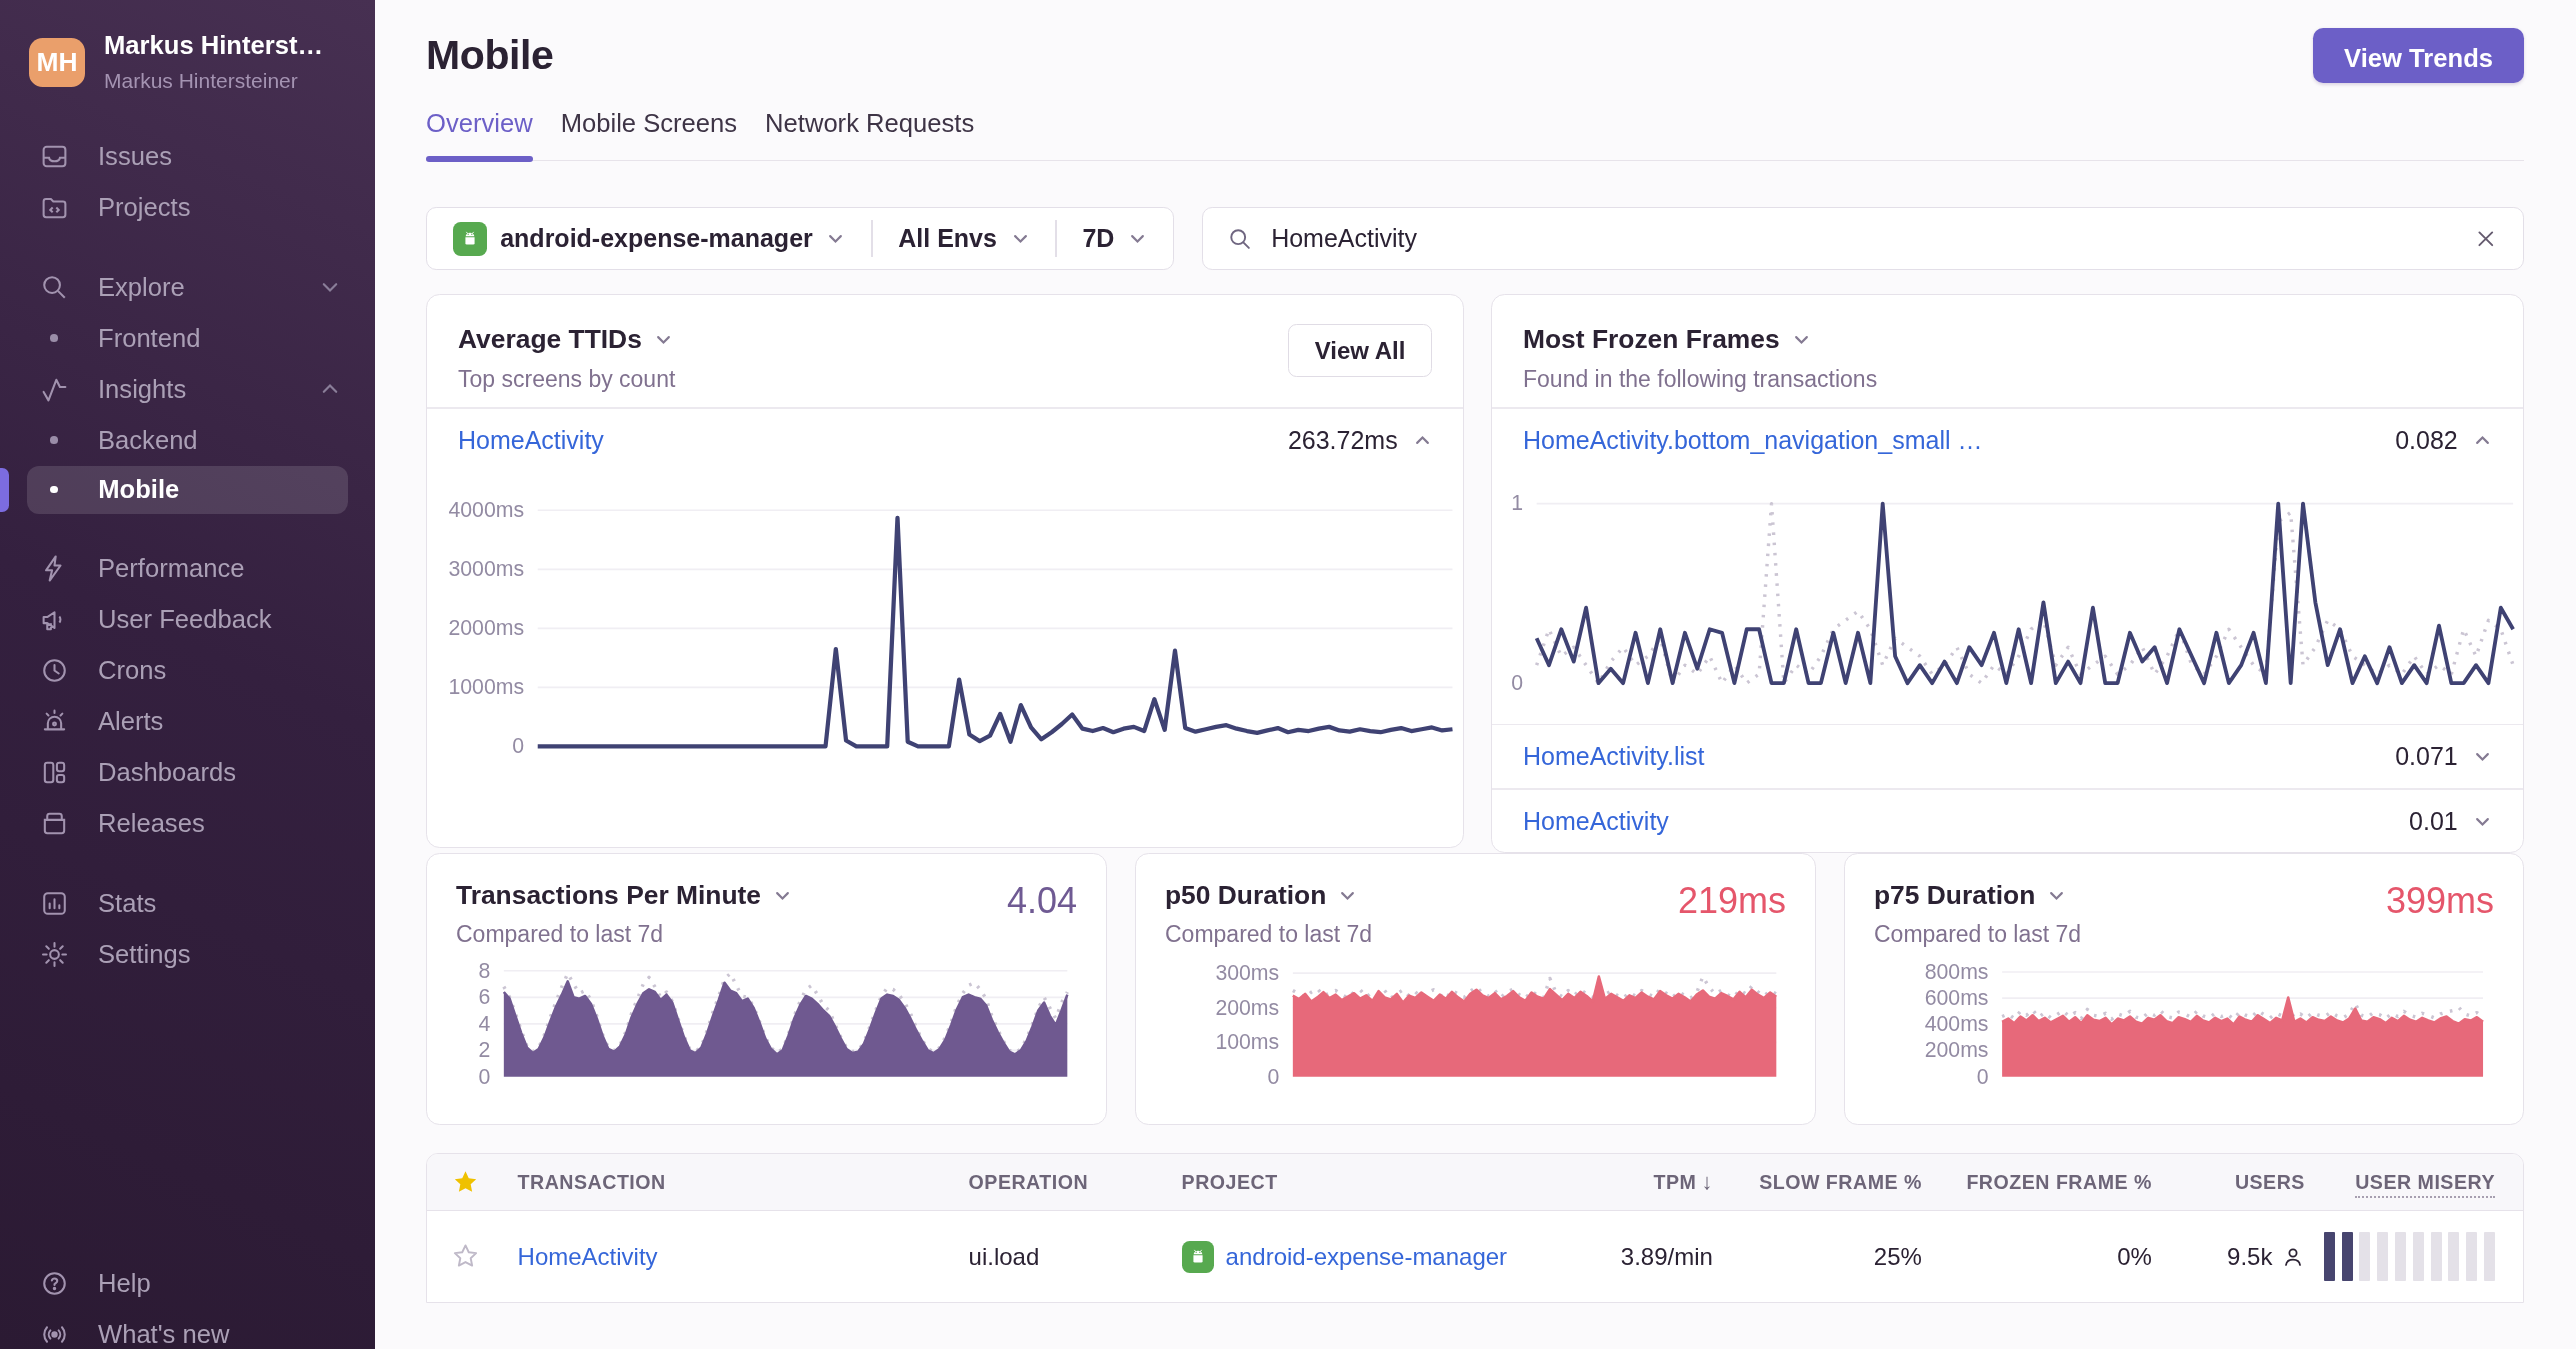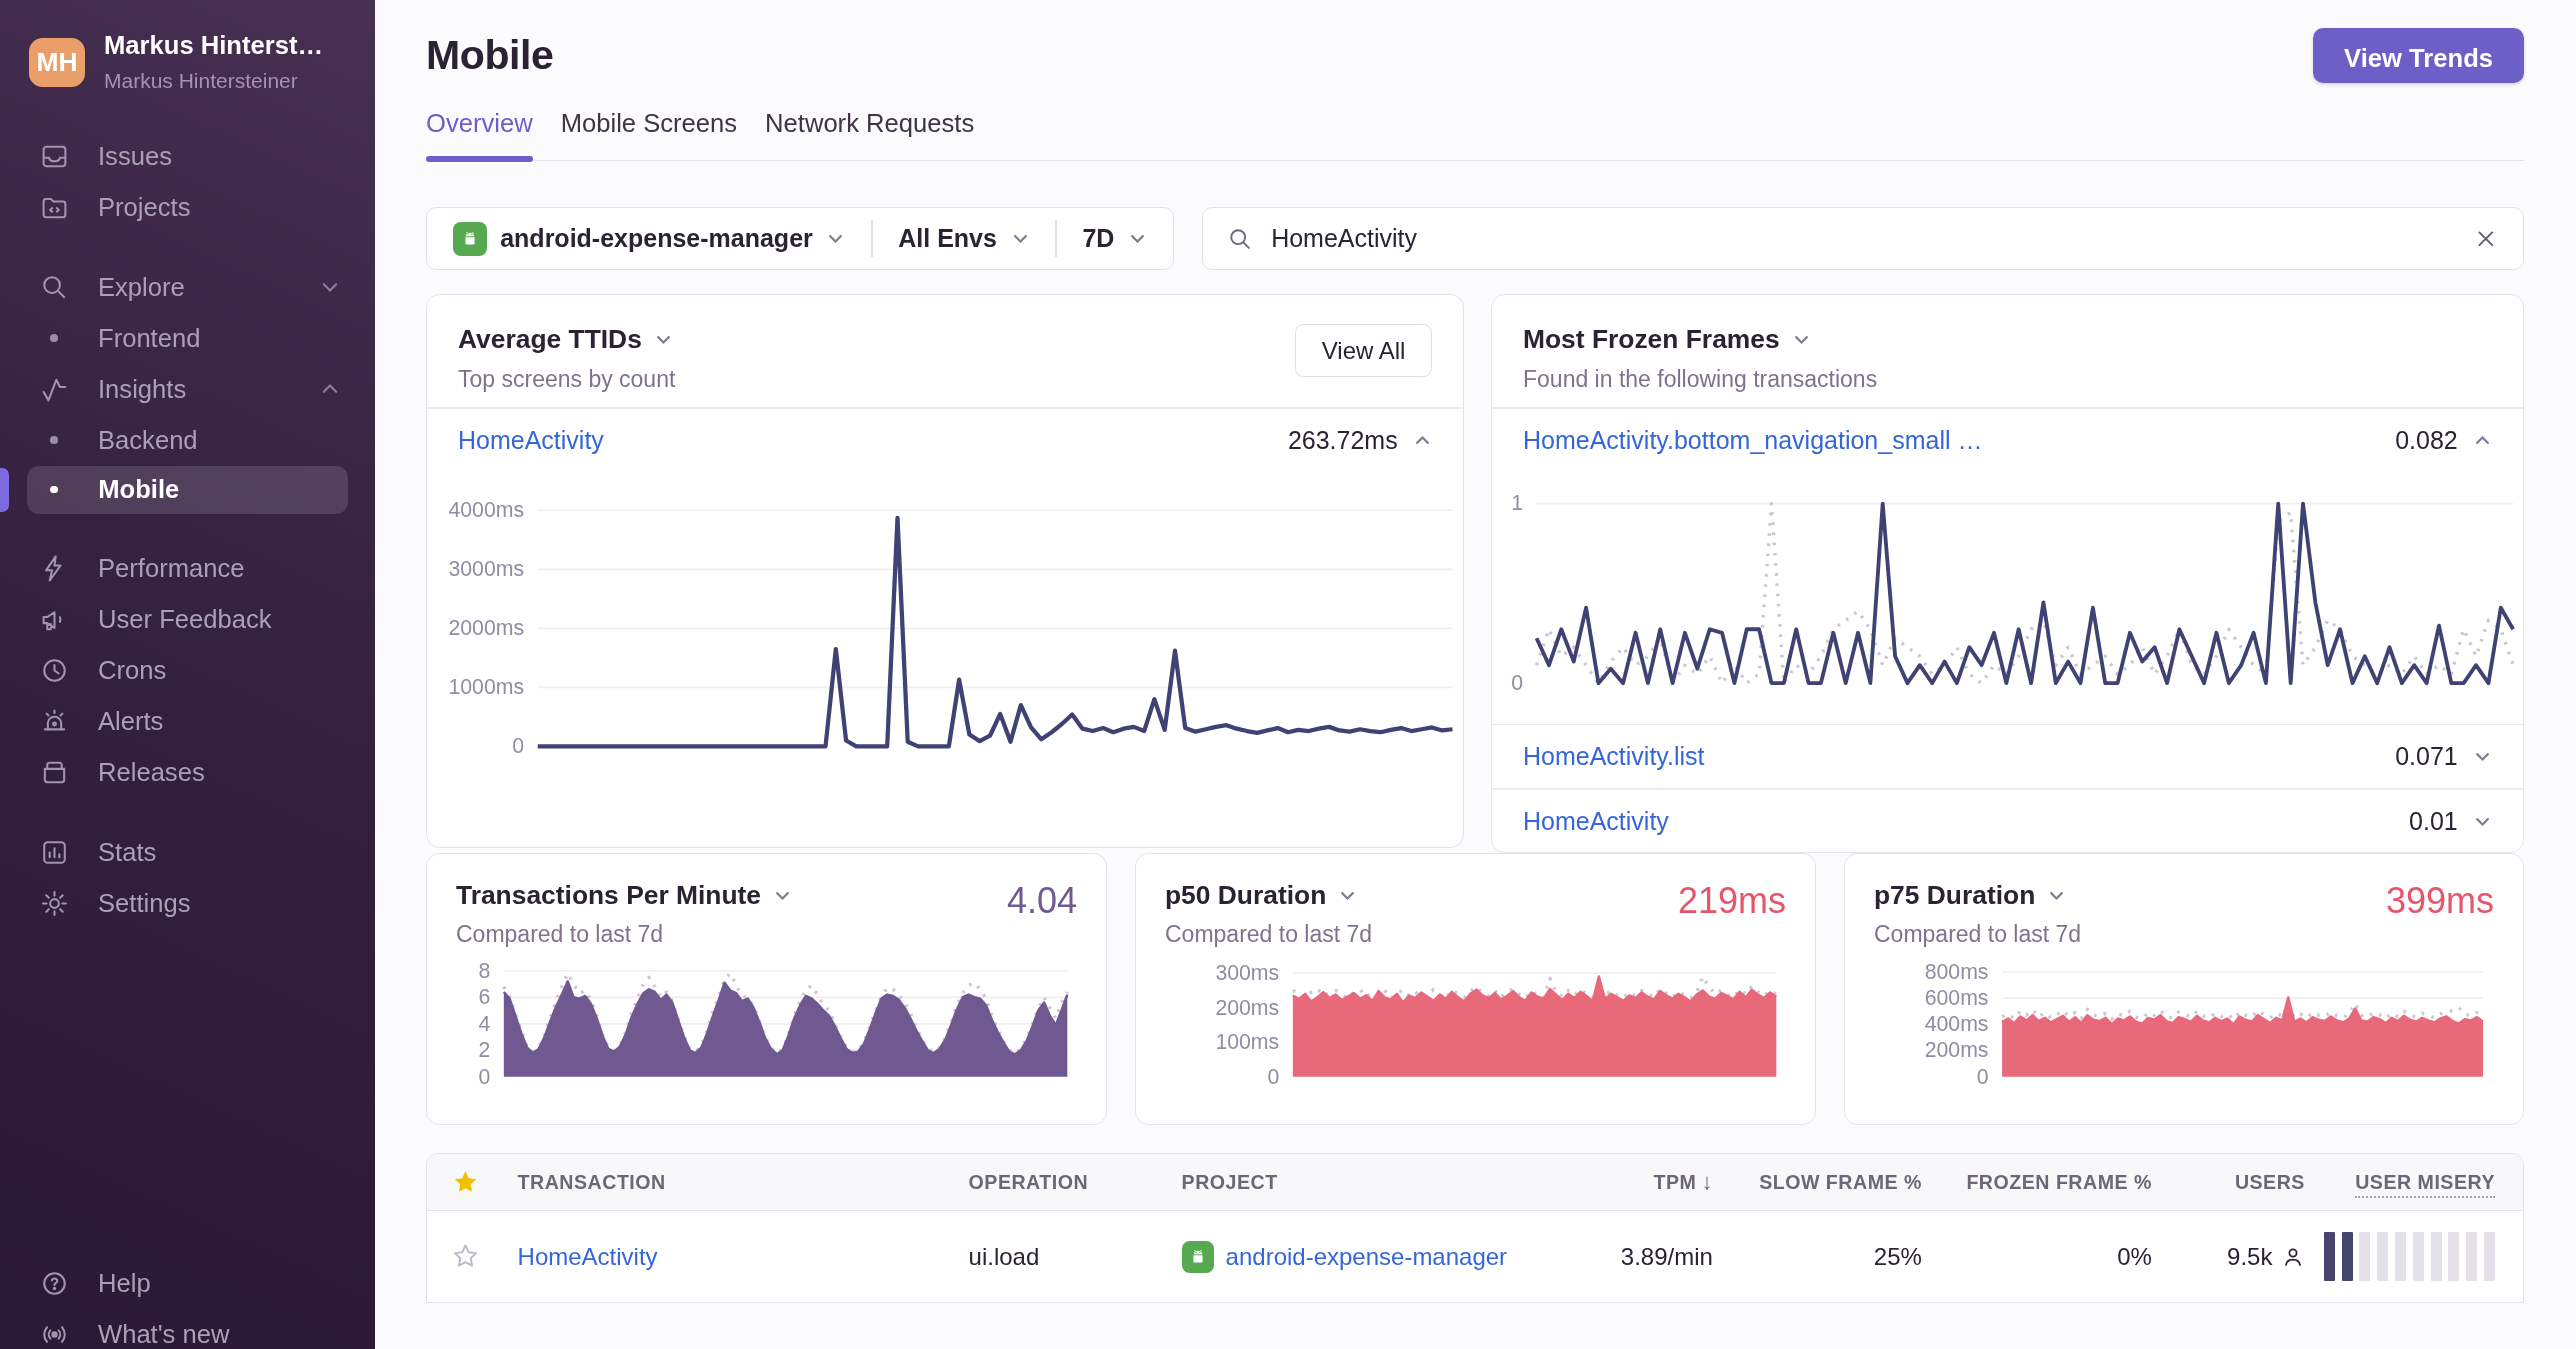--- a/index.html
+++ b/index.html
@@ -66,21 +66,21 @@
   
   .cards-row{display:grid;grid-template-columns:1038px 1fr;gap:27px;margin-top:24px;align-items:start}
   .card{background:#fff;border:1.7px solid #E6E2EA;border-radius:13.6px;position:relative;overflow:hidden}
   .card-ttid{height:554px}
   .card-frozen{height:559px}
   .card-head{padding:29px 31px 0 31px;height:112px}
   .card-title-row{display:flex;align-items:center;gap:12px}
   .card-title{font-size:26.4px;font-weight:700;cursor:pointer}
   .card-sub{margin-top:11px;font-size:23px;color:#80718F}
   .btn-secondary{position:absolute;top:29px;right:31px;height:53px;padding:0 25.6px;background:#fff;
-    border:1.7px solid #E0DCE5;border-radius:8.5px;font-size:24px;font-weight:400;color:#2B2233;
+    border:1.7px solid #E0DCE5;border-radius:8.5px;font-size:24px;font-weight:700;color:#2B2233;
     font-family:inherit;cursor:pointer}
   .hdiv{height:1.7px;background:#ECE9EF}
   .metric-row{display:flex;align-items:center;justify-content:space-between;height:63px;padding:0 31px}
   .link{color:#3566D9;font-size:25px;cursor:pointer}
   .metric-right{display:flex;align-items:center;gap:15.3px;font-size:25px;color:#2B2233}
   .chart{width:100%}
   .chart-ttid{height:375px}
   .chart-frozen{height:252px}
 
   
@@ -223,20 +223,30 @@
       <span class="nav-ico" data-name="siren-icon">
           <svg viewBox="0 0 24 24" fill="none" stroke="currentColor" stroke-width="1.7" stroke-linecap="round">
             <path d="M6.5 18v-4.5a5.5 5.5 0 0 1 11 0V18"></path>
             <path d="M4 18.5h16"></path>
             <path d="M12 3v2M5.5 5.5L7 7M18.5 5.5L17 7"></path>
             <circle cx="12" cy="14" r="1.2"></circle>
           </svg>
         </span>
       <span class="nav-label" data-name="sidebar-item-label">Alerts</span>
     </div>
+    <div class="nav-item" data-name="sidebar-item-dashboards">
+      <span class="nav-ico" data-name="dashboards-icon">
+          <svg viewBox="0 0 24 24" fill="none" stroke="currentColor" stroke-width="1.7">
+            <rect x="4" y="4" width="7" height="16" rx="1.8"></rect>
+            <rect x="14" y="4" width="6" height="7" rx="1.8"></rect>
+            <rect x="14" y="14" width="6" height="6" rx="1.8"></rect>
+          </svg>
+        </span>
+      <span class="nav-label" data-name="sidebar-item-label">Dashboards</span>
+    </div>
     <div class="nav-item" data-name="sidebar-item-releases">
       <span class="nav-ico" data-name="releases-icon">
           <svg viewBox="0 0 24 24" fill="none" stroke="currentColor" stroke-width="1.7">
             <path d="M4 9h16v9a2 2 0 0 1-2 2H6a2 2 0 0 1-2-2z"></path>
             <path d="M6 9V6a2 2 0 0 1 2-2h8a2 2 0 0 1 2 2v3"></path>
           </svg>
         </span>
       <span class="nav-label" data-name="sidebar-item-label">Releases</span>
     </div>
     <div class="nav-gap"></div>

